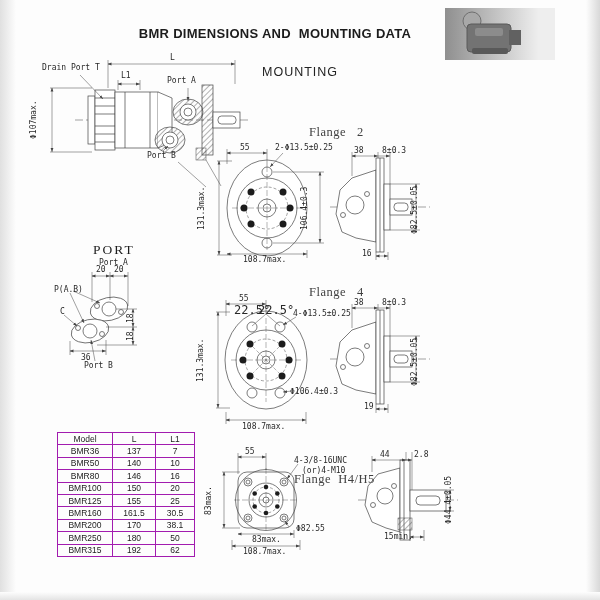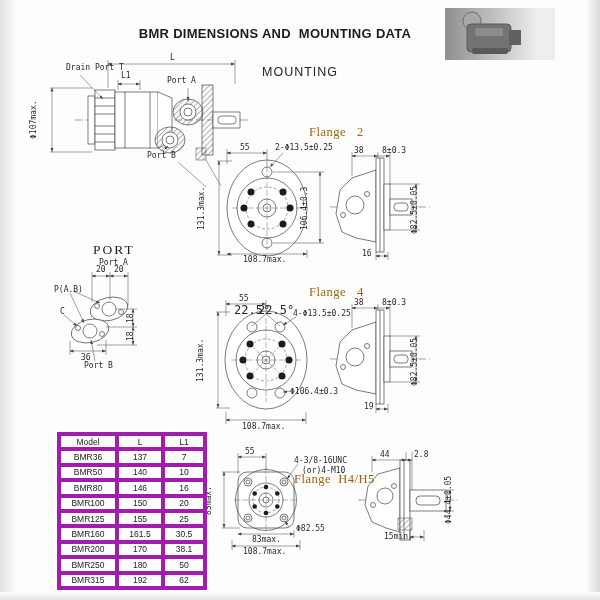--- a/index.html
+++ b/index.html
@@ -7,33 +7,33 @@
         font-family:"Liberation Sans",sans-serif;}
   .edge{position:absolute;top:0;height:600px;pointer-events:none;}
   #edgeL{left:0;width:16px;background:linear-gradient(90deg,#e0e0e0,#fdfdfd);}
   #edgeR{right:0;width:14px;background:linear-gradient(270deg,#d8d8d8,#fdfdfd);}
   #edgeB{position:absolute;left:0;bottom:0;width:600px;height:8px;
          background:linear-gradient(0deg,#e4e4e4,#fdfdfd);pointer-events:none;}
   #title{position:absolute;left:110px;top:26px;width:330px;text-align:center;
          font-size:13px;font-weight:bold;color:#1c1c1c;white-space:pre;letter-spacing:.3px;}
   #mounting{position:absolute;left:262px;top:65px;font-size:12.5px;color:#222;letter-spacing:1px;}
   .serifhead{position:absolute;font-family:"Liberation Serif",serif;font-size:12.5px;
-             color:#a16207;white-space:pre;letter-spacing:.5px;}
+             color:#404040;white-space:pre;letter-spacing:.5px;}
   #porthead{position:absolute;left:93px;top:242px;font-family:"Liberation Serif",serif;
             font-size:13.5px;color:#1d1d1d;letter-spacing:2px;}
   .dim{position:absolute;font-family:"DejaVu Sans Mono",monospace;font-size:8px;
        line-height:8px;color:#282828;white-space:pre;}
   .dim.small{font-size:12px;line-height:7px;}
   .vert{transform:rotate(-90deg);transform-origin:0 100%;}
   #photo{position:absolute;left:445px;top:8px;width:110px;height:52px;
          background:linear-gradient(90deg,#8f8f8f,#eeeeee 85%);}
   #bg{position:absolute;left:0;top:0;}
   #dimtable{position:absolute;left:57px;top:432px;border-collapse:collapse;
             font-size:8.5px;color:#222;}
-  #dimtable th,#dimtable td{border:4px solid #a21caf;padding:0 2px;height:11.4px;
+  #dimtable th,#dimtable td{border:1px solid #a21caf;padding:0 2px;height:11.4px;
             text-align:center;font-weight:normal;}
   #dimtable th{font-size:8.5px;}
   .cw1{width:50px;} .cw2{width:38px;} .cw3{width:34px;}
 </style>
 </head>
 <body>
 
 <div id="page">
   <div class="edge" id="edgeL"></div>
   <div class="edge" id="edgeR"></div>
@@ -331,21 +331,21 @@
     </svg>
   </div>
 
   <div id="title">BMR DIMENSIONS AND  MOUNTING DATA</div>
   <div id="mounting">MOUNTING</div>
   <div id="porthead">PORT</div>
   <div class="serifhead" style="left:309px;top:125px;">Flange   2</div>
   <div class="serifhead" style="left:309px;top:285px;">Flange   4</div>
   <div class="serifhead" style="left:294px;top:435px;margin-top:37px;">Flange  H4/H5</div>
 
-  <span class="dim" style="left:42px;top:64px;margin-left:24px;">Drain Port T</span>
+  <span class="dim" style="left:42px;top:64px;">Drain Port T</span>
   <span class="dim" style="left:170px;top:54px;">L</span>
   <span class="dim" style="left:121px;top:72px;">L1</span>
   <span class="dim vert" style="left:38px;top:131px;">Φ107max.</span>
   <span class="dim" style="left:167px;top:77px;">Port A</span>
   <span class="dim" style="left:147px;top:152px;">Port B</span>
 
   <span class="dim" style="left:99px;top:259px;">Port A</span>
   <span class="dim" style="left:96px;top:266px;">20</span>
   <span class="dim" style="left:114px;top:266px;">20</span>
   <span class="dim" style="left:54px;top:286px;">P(A.B)</span>

